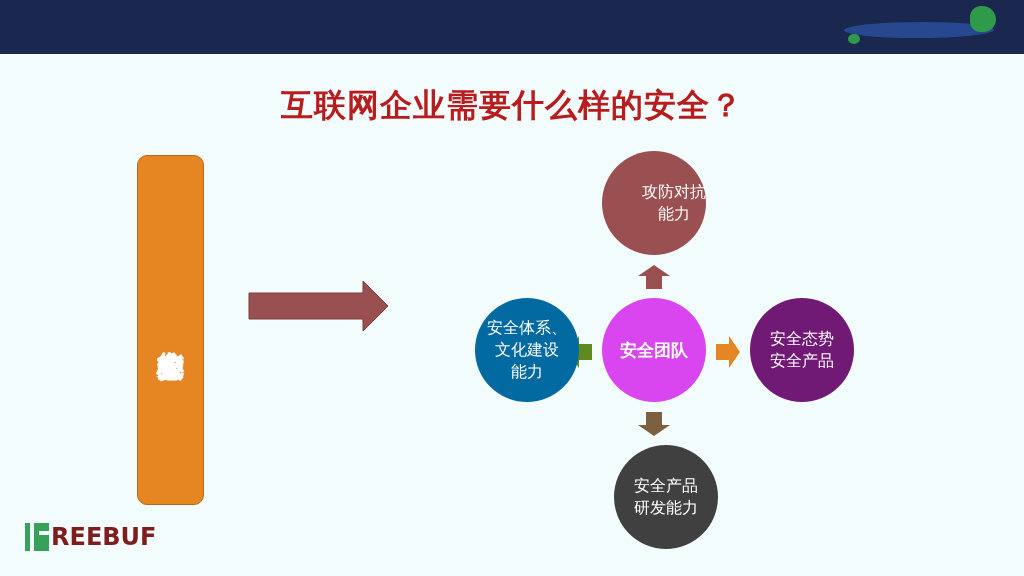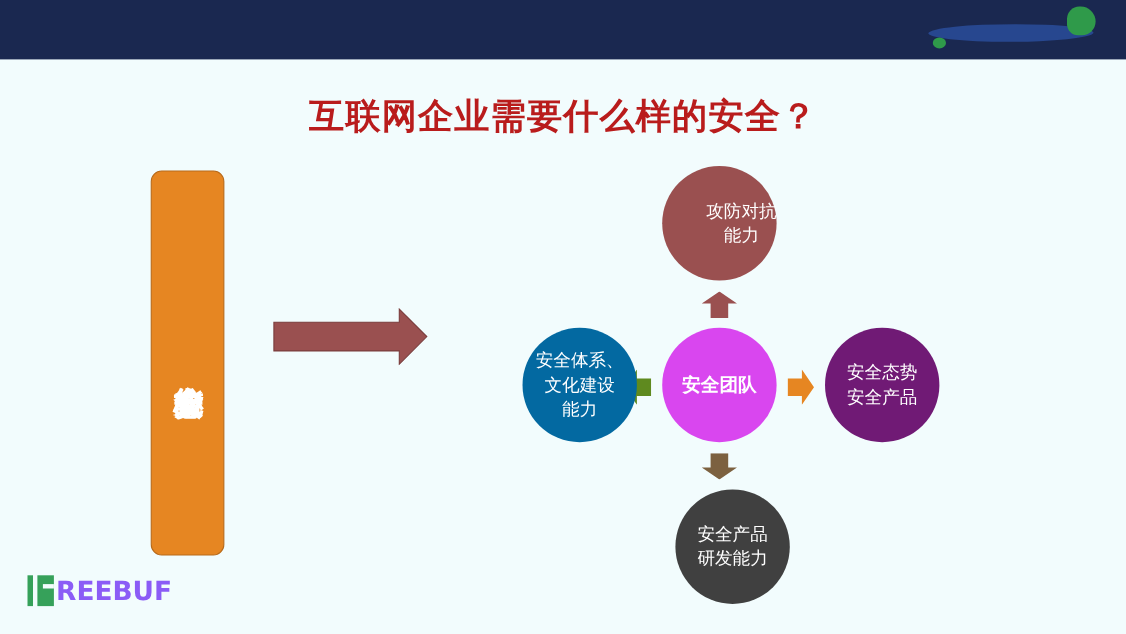--- a/index.html
+++ b/index.html
@@ -19,21 +19,21 @@
   .c-center { left:602px; top:298px; width:104px; height:104px; background:#d946ef; font-weight:bold; font-size:17px; }
   .c-top { left:602px; top:151px; width:104px; height:104px; background:#9a5050;justify-content:flex-end; }
   .c-right { left:750px; top:298px; width:104px; height:104px; background:#701a75; }
   .c-left { left:475px; top:298px; width:104px; height:104px; background:#0369a1; }
   .c-bottom { left:614px; top:445px; width:104px; height:104px; background:#404040; }
   .arr { position:absolute; }
   .freebuf { position:absolute; left:25px; top:522px; height:30px; display:flex; align-items:center; }
   .freebuf .bar { width:5px; height:28px; background:#36a15a; margin-right:4px; }
   .freebuf .blk { width:15px; height:28px; background:#36a15a; position:relative; margin-right:2px; }
   .freebuf .blk::after { content:""; position:absolute; left:5px; top:8px; width:10px; height:4px; background:#f2fcfd; }
-  .freebuf .txt { font-family:"DejaVu Sans",sans-serif; font-size:24px; font-weight:bold; color:#8b5cf6; letter-spacing:0; }
+  .freebuf .txt { font-family:"DejaVu Sans",sans-serif; font-size:24px; font-weight:bold; color:#7f1d1d; letter-spacing:0; }
 </style>
 </head>
 <body>
 
 <div class="topbar">
   <div class="freetalk">
     <div class="brush"></div>
     <div class="blob1"></div>
     <div class="blob2"></div>
   </div>

